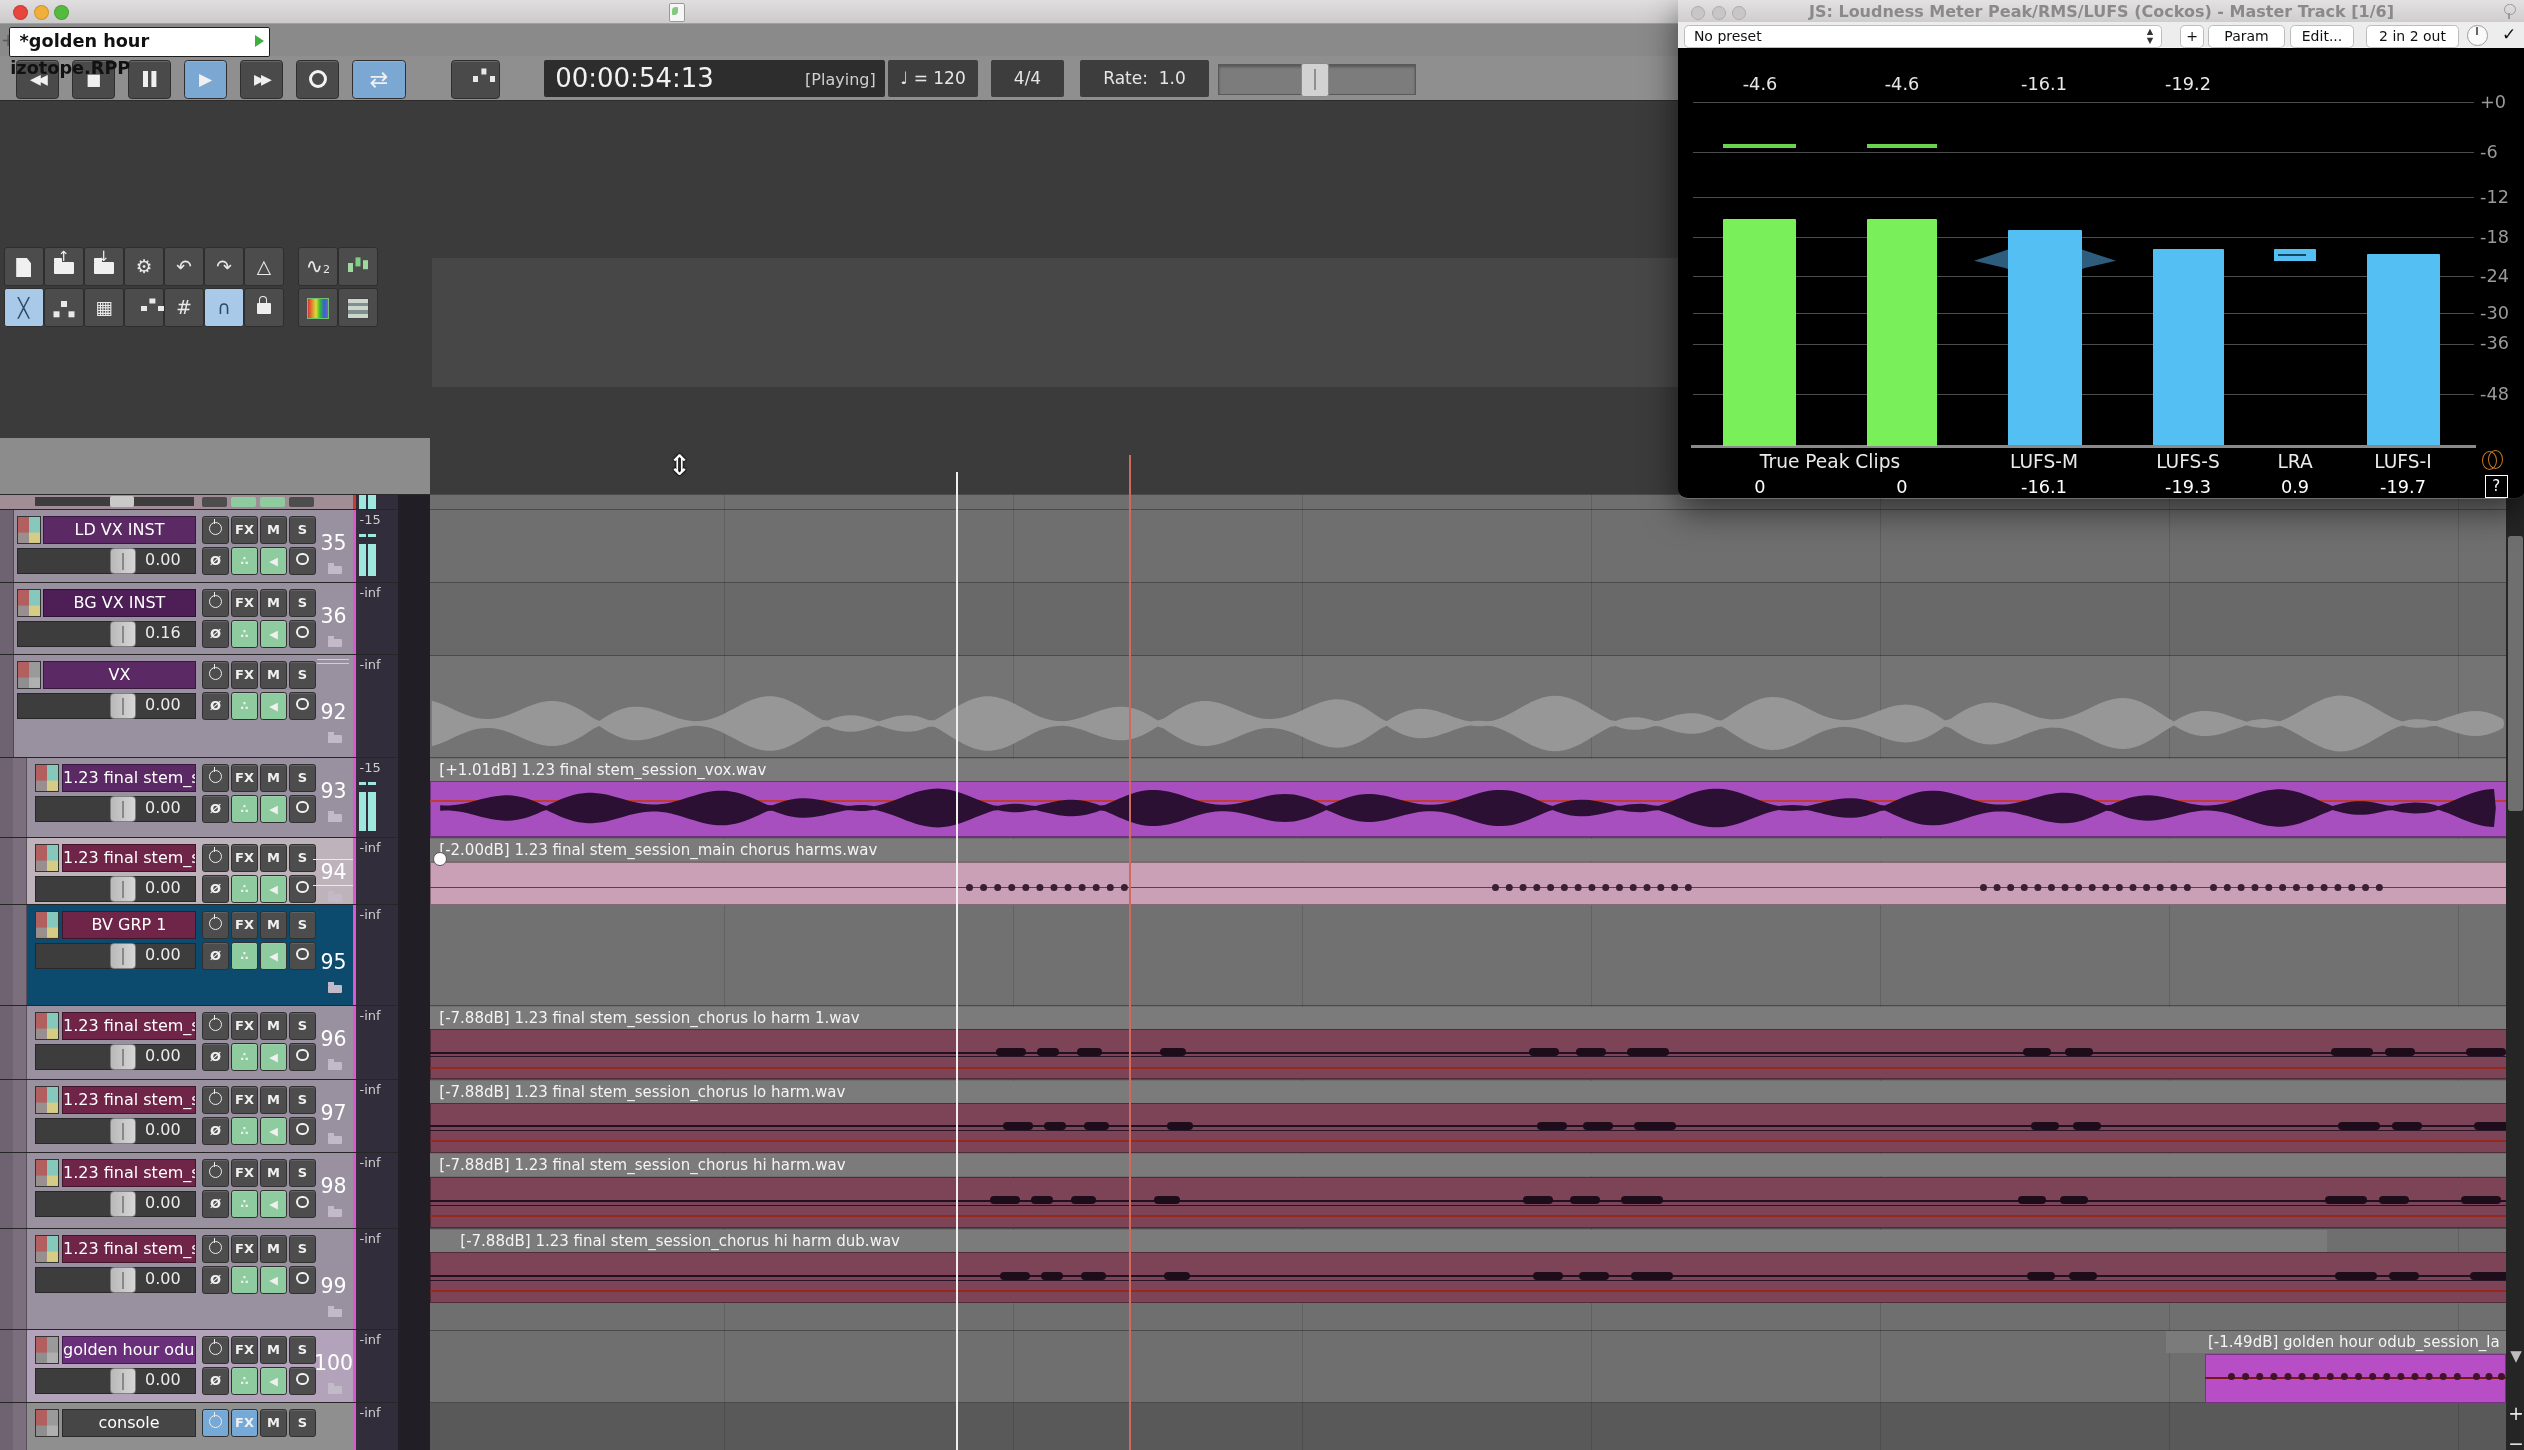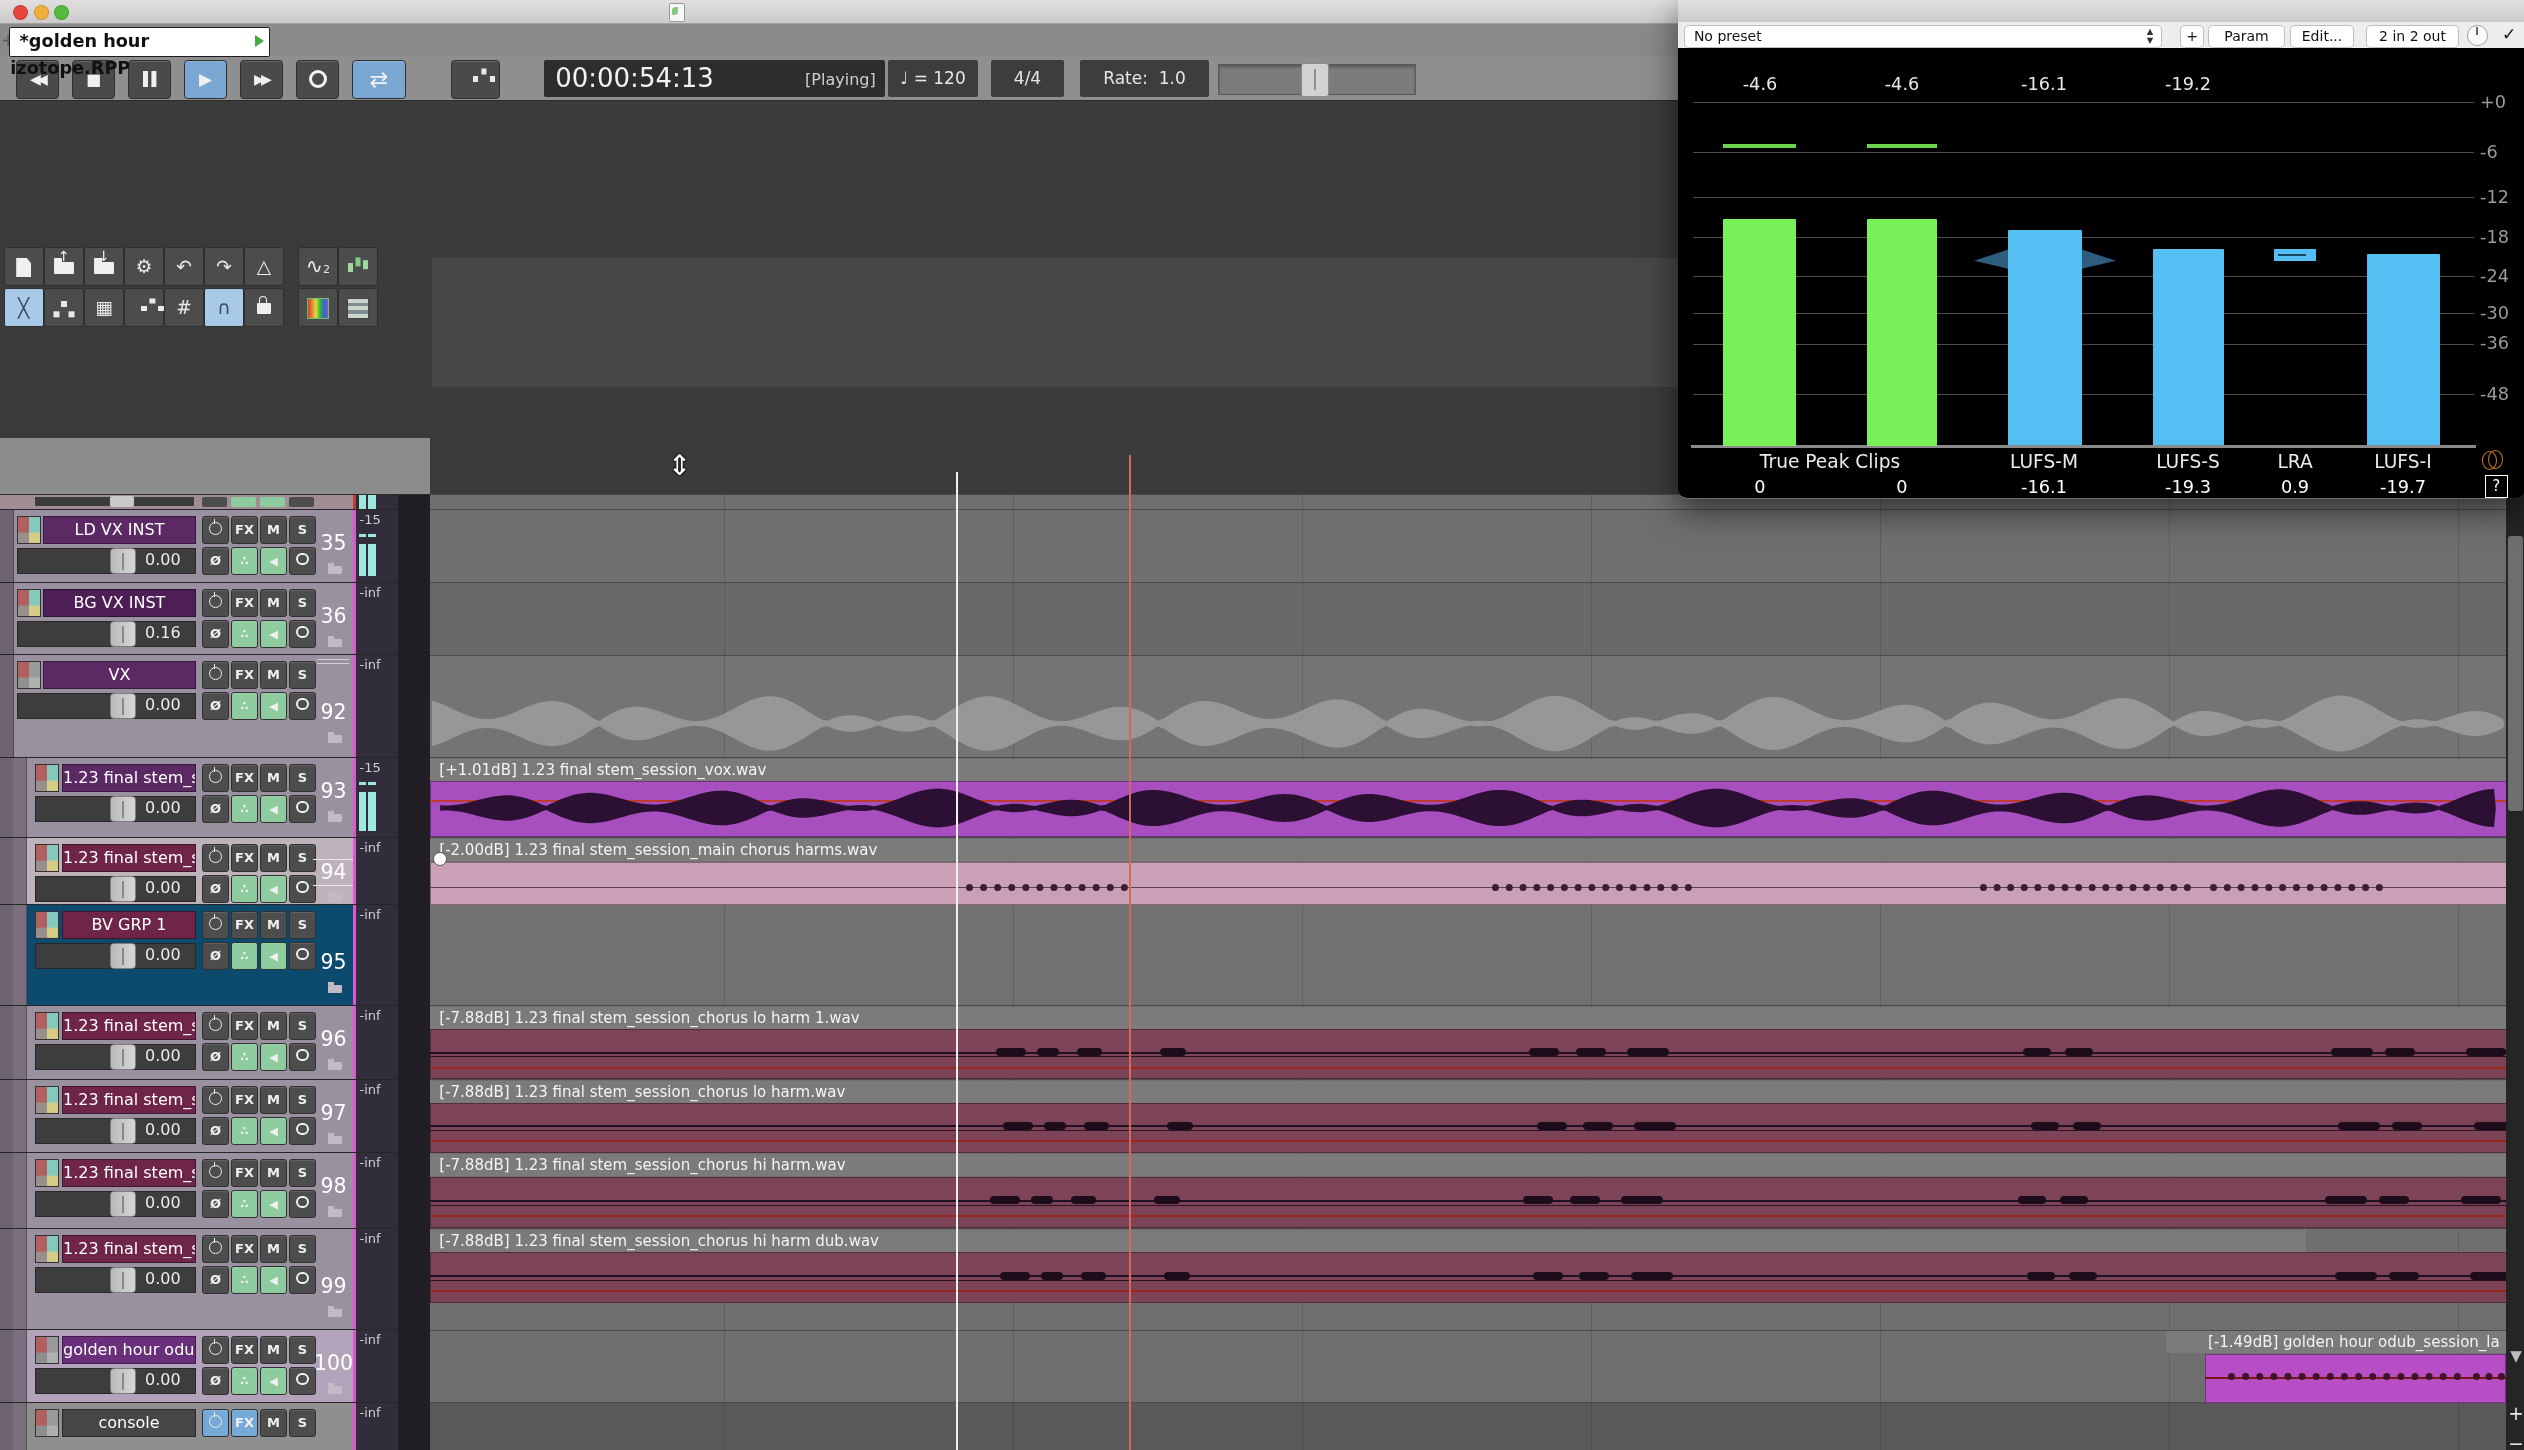--- a/index.html
+++ b/index.html
@@ -279,21 +279,21 @@
       <div class="blobseg" style="left: 1071px; top: 1196px; width: 25px;"></div>
       <div class="blobseg" style="left: 1154px; top: 1196px; width: 26px;"></div>
       <div class="blobseg" style="left: 1523px; top: 1196px; width: 30px;"></div>
       <div class="blobseg" style="left: 1570px; top: 1196px; width: 30px;"></div>
       <div class="blobseg" style="left: 1621px; top: 1196px; width: 42px;"></div>
       <div class="blobseg" style="left: 2018px; top: 1196px; width: 28px;"></div>
       <div class="blobseg" style="left: 2060px; top: 1196px; width: 28px;"></div>
       <div class="blobseg" style="left: 2325px; top: 1196px; width: 42px;"></div>
       <div class="blobseg" style="left: 2379px; top: 1196px; width: 30px;"></div>
       <div class="blobseg" style="left: 2461px; top: 1196px; width: 40px;"></div>
-      <div class="item-label" style="left: 430px; top: 1230px; width: 1876px;"><span>[-7.88dB] 1.23 final stem_session_chorus hi harm dub.wav</span></div>
+      <div class="item-label" style="left: 430px; top: 1230px; width: 1876px; padding-left: 21px;"><span>[-7.88dB] 1.23 final stem_session_chorus hi harm dub.wav</span></div>
       <div class="item-body" style="left: 430px; top: 1252px; width: 2075px; height: 49px; background: rgb(125, 68, 88);"></div>
       <div class="abs" style="left: 430px; top: 1275px; width: 2076px; height: 1.9px; background: rgb(34, 16, 36); z-index: 4;"></div>
       <div class="abs" style="left: 430px; top: 1280px; width: 2076px; height: 0.9px; background: rgb(42, 20, 40); z-index: 4;"></div>
       <div class="abs" style="left: 430px; top: 1290px; width: 2076px; height: 1.9px; background: rgb(150, 40, 30); z-index: 4;"></div>
       <div class="blobseg" style="left: 1000px; top: 1272px; width: 30px;"></div>
       <div class="blobseg" style="left: 1041px; top: 1272px; width: 22.4px;"></div>
       <div class="blobseg" style="left: 1081px; top: 1272px; width: 25px;"></div>
       <div class="blobseg" style="left: 1164px; top: 1272px; width: 26px;"></div>
       <div class="blobseg" style="left: 1533px; top: 1272px; width: 30px;"></div>
       <div class="blobseg" style="left: 1579px; top: 1272px; width: 30px;"></div>
@@ -610,20 +610,27 @@
   <div id="tcp-border"></div>
 
   <div id="vscroll">
       <div id="vscroll-thumb"></div>
     </div>
   <div class="vs-btn" style="top:1347px;">▼</div>
   <div class="vs-btn" style="top:1403px;font-size:18.6px;color:#e8e8e8;">+</div>
   <div class="vs-btn" style="top:1433px;font-size:18.6px;color:#e8e8e8;">−</div>
 
   <div id="plugin">
+    <div id="plug-titlebar">
+      <span class="ptl" style="left:13px;"></span>
+      <span class="ptl" style="left:34px;"></span>
+      <span class="ptl" style="left:54px;"></span>
+      <span id="plug-title">JS: Loudness Meter Peak/RMS/LUFS (Cockos) - Master Track [1/6]</span>
+      <span id="pin-icon"></span>
+    </div>
     <div id="plug-header">
       <div class="pctl" id="preset-combo">
         <span class="lbl">No preset</span>
         <span class="carets">▲<br>▼</span>
       </div>
       <div class="pctl" style="left:502px;width:22.4px;">+</div>
       <div class="pctl" style="left:530px;width:75px;">Param</div>
       <div class="pctl" style="left:612px;width:62px;">Edit...</div>
       <div class="pctl" style="left:688px;width:91px;">2 in 2 out</div>
       <div id="wet-knob"></div>

